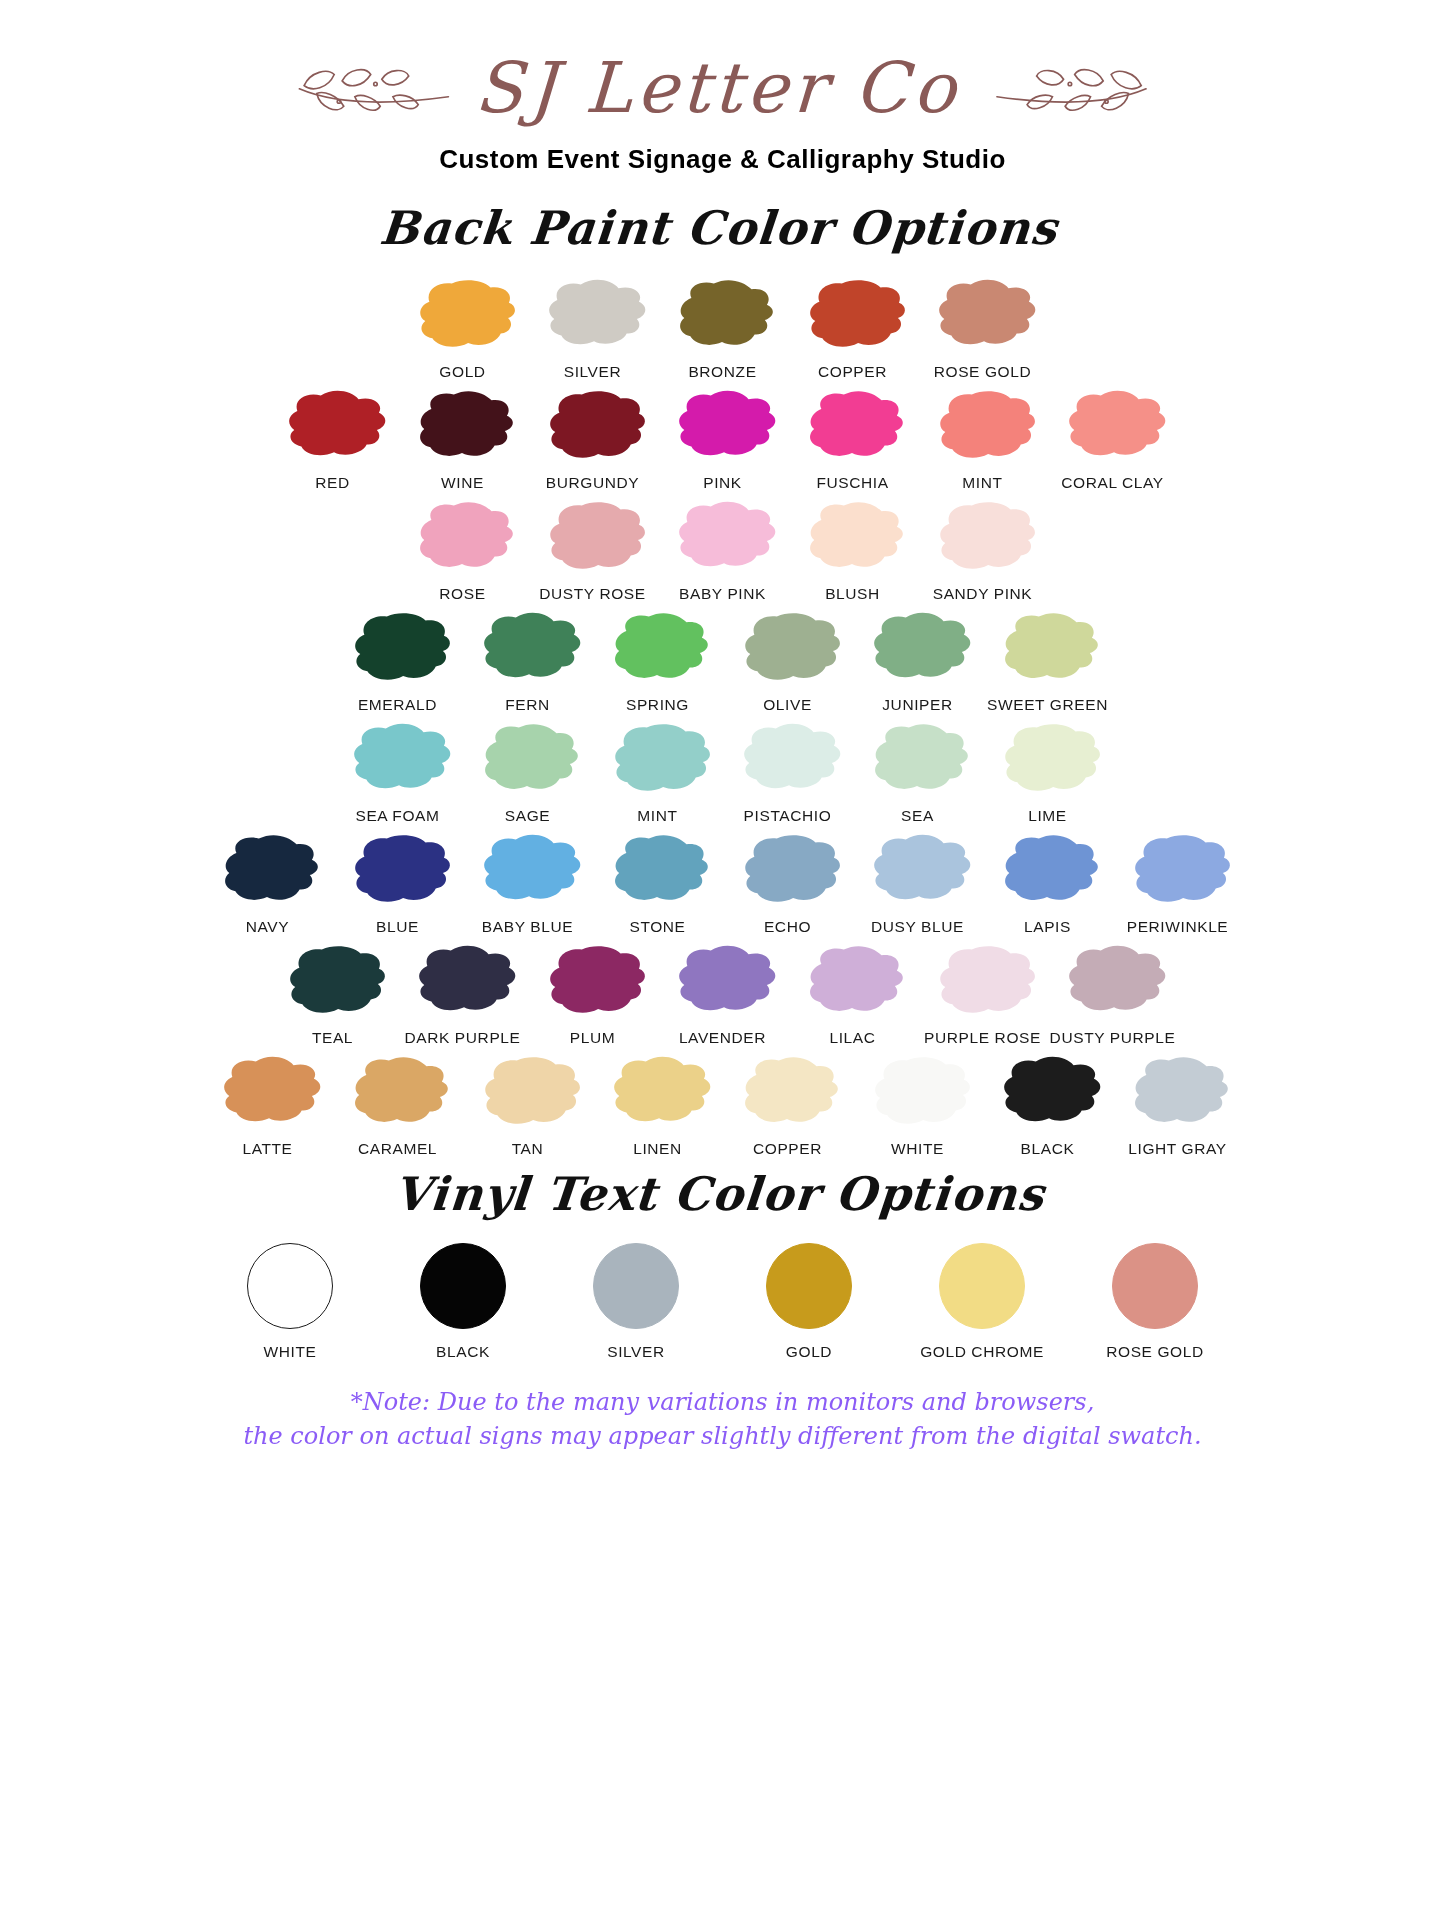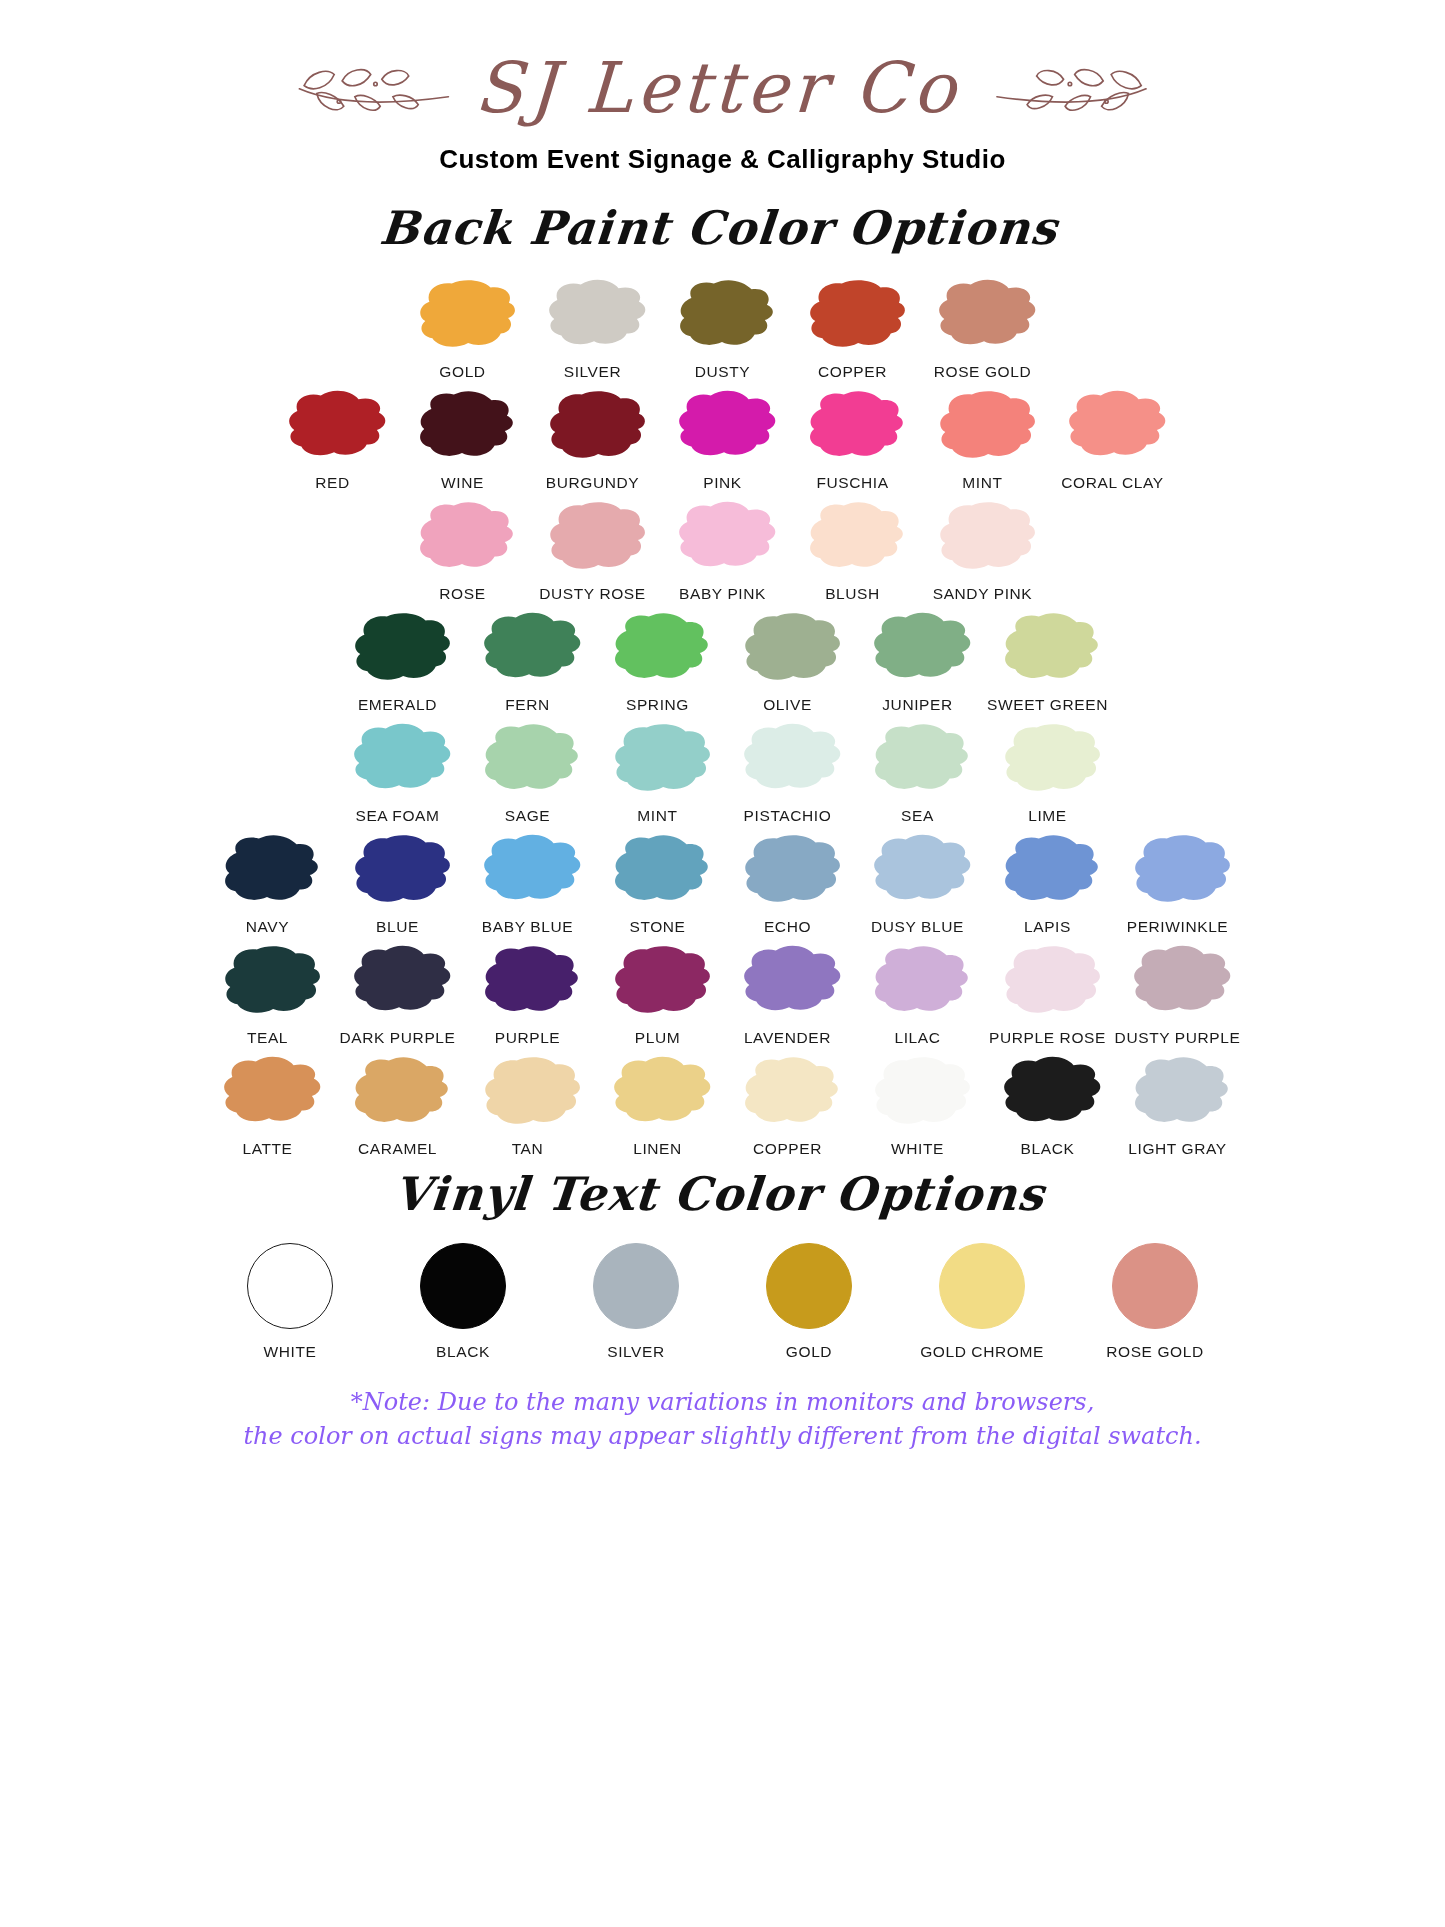--- a/index.html
+++ b/index.html
@@ -207,21 +207,21 @@
         <div class="swatch-cell">
           <svg class="swatch-blob" viewBox="0 0 112 86">
             <path d="M16,28 C12,16 25,8 39,12 C50,4 69,6 76,16 C90,12 101,21 96,30 C106,35 103,45 94,48 C100,55 94,64 84,63 C80,72 63,77 52,71 C40,77 24,74 20,65 C9,63 6,53 13,48 C5,42 7,32 16,28 Z" fill="#CFCBC4" transform="translate(4,2) scale(1.02,0.96)"></path>
           </svg>
           <div class="swatch-label">SILVER</div>
         </div>
         <div class="swatch-cell">
           <svg class="swatch-blob" viewBox="0 0 112 86">
             <path d="M20,26 C15,15 28,7 42,11 C55,4 71,8 79,17 C93,15 99,25 94,33 C103,37 101,46 92,49 C98,56 92,65 82,64 C77,74 61,78 50,72 C38,78 23,74 19,66 C8,63 6,53 13,47 C6,41 10,30 20,26 Z" fill="#76642A" transform="translate(4,2) scale(1.02,0.96)"></path>
           </svg>
-          <div class="swatch-label">DUSTY</div>
+          <div class="swatch-label">BRONZE</div>
         </div>
         <div class="swatch-cell">
           <svg class="swatch-blob" viewBox="0 0 112 86">
             <path d="M18,30 C14,18 26,9 40,11 C52,5 70,7 78,15 C92,13 100,22 96,31 C104,34 104,44 95,47 C101,52 98,62 88,63 C84,73 68,78 56,73 C44,80 26,77 21,68 C10,66 7,56 14,50 C6,45 8,34 18,30 Z" fill="#C0442A" transform="translate(4,2) scale(1.02,0.96)"></path>
           </svg>
           <div class="swatch-label">COPPER</div>
         </div>
         <div class="swatch-cell">
           <svg class="swatch-blob" viewBox="0 0 112 86">
             <path d="M16,28 C12,16 25,8 39,12 C50,4 69,6 76,16 C90,12 101,21 96,30 C106,35 103,45 94,48 C100,55 94,64 84,63 C80,72 63,77 52,71 C40,77 24,74 20,65 C9,63 6,53 13,48 C5,42 7,32 16,28 Z" fill="#C98872" transform="translate(4,2) scale(1.02,0.96)"></path>
@@ -436,26 +436,20 @@
           <svg class="swatch-blob" viewBox="0 0 112 86">
             <path d="M18,30 C14,18 26,9 40,11 C52,5 70,7 78,15 C92,13 100,22 96,31 C104,34 104,44 95,47 C101,52 98,62 88,63 C84,73 68,78 56,73 C44,80 26,77 21,68 C10,66 7,56 14,50 C6,45 8,34 18,30 Z" fill="#1B3A3B" transform="translate(4,2) scale(1.02,0.96)"></path>
           </svg>
           <div class="swatch-label">TEAL</div>
         </div>
         <div class="swatch-cell">
           <svg class="swatch-blob" viewBox="0 0 112 86">
             <path d="M16,28 C12,16 25,8 39,12 C50,4 69,6 76,16 C90,12 101,21 96,30 C106,35 103,45 94,48 C100,55 94,64 84,63 C80,72 63,77 52,71 C40,77 24,74 20,65 C9,63 6,53 13,48 C5,42 7,32 16,28 Z" fill="#2F2E45" transform="translate(4,2) scale(1.02,0.96)"></path>
           </svg>
           <div class="swatch-label">DARK PURPLE</div>
-        </div>
-        <div class="swatch-cell">
-          <svg class="swatch-blob" viewBox="0 0 112 86">
-            <path d="M20,26 C15,15 28,7 42,11 C55,4 71,8 79,17 C93,15 99,25 94,33 C103,37 101,46 92,49 C98,56 92,65 82,64 C77,74 61,78 50,72 C38,78 23,74 19,66 C8,63 6,53 13,47 C6,41 10,30 20,26 Z" fill="#47206B" transform="translate(4,2) scale(1.02,0.96)"></path>
-          </svg>
-          <div class="swatch-label">PURPLE</div>
         </div>
         <div class="swatch-cell">
           <svg class="swatch-blob" viewBox="0 0 112 86">
             <path d="M18,30 C14,18 26,9 40,11 C52,5 70,7 78,15 C92,13 100,22 96,31 C104,34 104,44 95,47 C101,52 98,62 88,63 C84,73 68,78 56,73 C44,80 26,77 21,68 C10,66 7,56 14,50 C6,45 8,34 18,30 Z" fill="#8C2863" transform="translate(4,2) scale(1.02,0.96)"></path>
           </svg>
           <div class="swatch-label">PLUM</div>
         </div>
         <div class="swatch-cell">
           <svg class="swatch-blob" viewBox="0 0 112 86">
             <path d="M16,28 C12,16 25,8 39,12 C50,4 69,6 76,16 C90,12 101,21 96,30 C106,35 103,45 94,48 C100,55 94,64 84,63 C80,72 63,77 52,71 C40,77 24,74 20,65 C9,63 6,53 13,48 C5,42 7,32 16,28 Z" fill="#8F76C0" transform="translate(4,2) scale(1.02,0.96)"></path>

